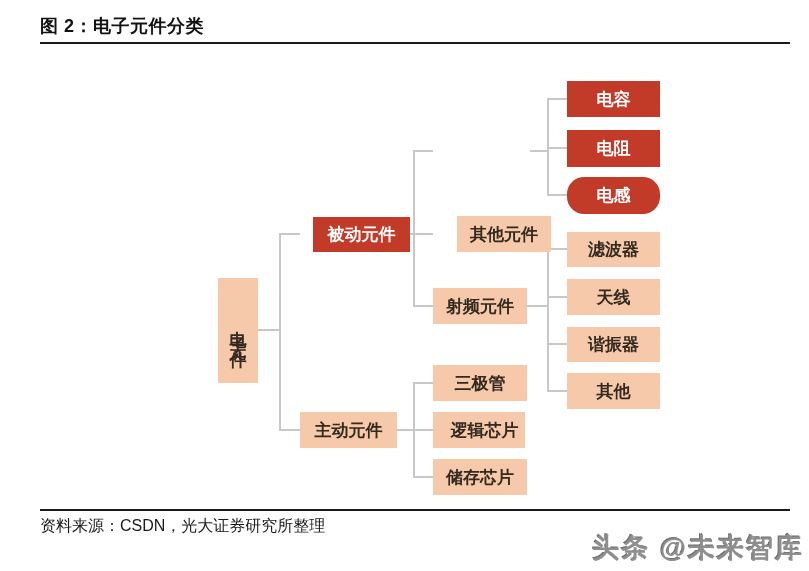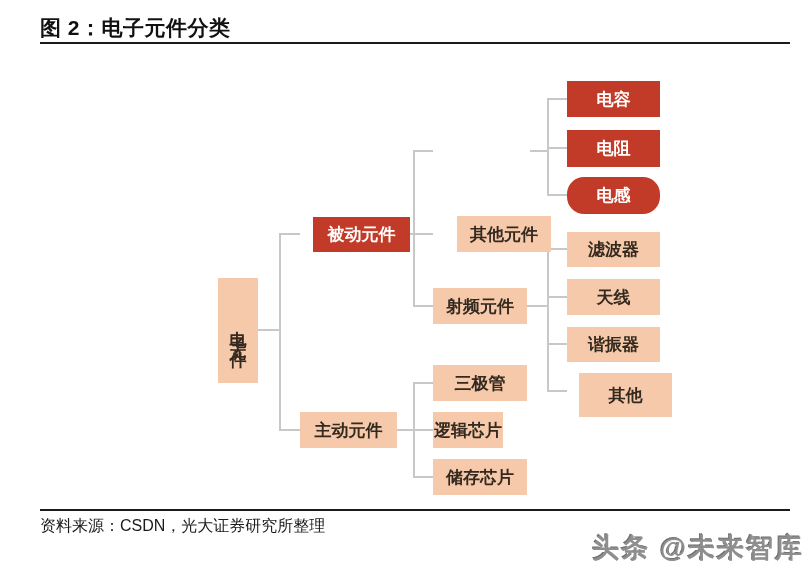--- a/index.html
+++ b/index.html
@@ -2,21 +2,21 @@
 <html style="--dark-red: #C23B28; --peach: #F6C9AA; --line-gray: #C8C8C8; --text-on-red: #FFFFFF; --text-on-peach: #33291F; --rule-black: #1A1A1A; --watermark-gray: #8E8E8E;"><head>
 <meta charset="utf-8">
 <style>
   html,body{margin:0;padding:0;background:#ffffff;}
   .canvas{
     position:relative;width:809px;height:571px;background:#ffffff;
     font-family:"Liberation Sans","DejaVu Sans",sans-serif;overflow:hidden;
   }
   
   .fig-title{
-    position:absolute;left:40px;top:14px;font-size:21px;font-weight:bold;
+    position:absolute;left:40px;top:14px;font-size:18px;font-weight:bold;
     color:#111111;letter-spacing:0.5px;
   }
   .rule{position:absolute;left:40px;width:750px;height:2px;background:#1a1a1a;}
   .rule-top{top:42px;}
   .rule-bottom{top:509px;}
   .source-note{
     position:absolute;left:40px;top:516px;font-size:16px;color:#1a1a1a;
   }
   .watermark{
     position:absolute;right:5px;top:530px;font-size:27px;font-weight:bold;
@@ -35,29 +35,29 @@
     line-height:1;
   }
   
   .pos-root{left:218px;top:278px;width:40px;height:105px;}
   .pos-passive{left:300px;top:217px;width:97px;height:35px;margin-left:13px;}
   .pos-active{left:300px;top:412px;width:97px;height:36px;}
   .pos-rcl{left:433px;top:132px;width:97px;height:38px;}
   .pos-othercomp{left:433px;top:216px;width:94px;height:36px;margin-left:24px;}
   .pos-rf{left:433px;top:288px;width:94px;height:36px;}
   .pos-transistor{left:433px;top:365px;width:94px;height:36px;}
-  .pos-logic{left:433px;top:412px;width:70px;height:36px;}
+  .pos-logic{left:433px;top:412px;width:92px;height:36px;padding-left:11px;}
   .pos-memory{left:433px;top:459px;width:94px;height:36px;}
   .pos-cap{left:567px;top:81px;width:93px;height:36px;}
   .pos-res{left:567px;top:130px;width:93px;height:37px;}
   .pos-ind{left:567px;top:177px;width:93px;height:37px;border-radius:17px;}
   .pos-filter{left:567px;top:232px;width:93px;height:35px;}
   .pos-antenna{left:567px;top:279px;width:93px;height:36px;text-align:right;}
   .pos-resonator{left:567px;top:327px;width:93px;height:35px;}
-  .pos-other{left:567px;top:373px;width:93px;height:44px;margin-left:12px;}
+  .pos-other{left:567px;top:373px;width:93px;height:36px;}
   
   .line{position:absolute;background:var(--line-gray);}
   .h{height:2px;}
   .v{width:2px;}
   .seg-root-out{left:258px;top:329px;width:23px;}
   .seg-trunk1{left:279px;top:233px;height:198px;}
   .seg-passive-in{left:279px;top:233px;width:21px;}
   .seg-active-in{left:279px;top:429px;width:21px;}
   .seg-passive-out{left:397px;top:233px;width:18px;}
   .seg-trunk2{left:413px;top:150px;height:157px;}

